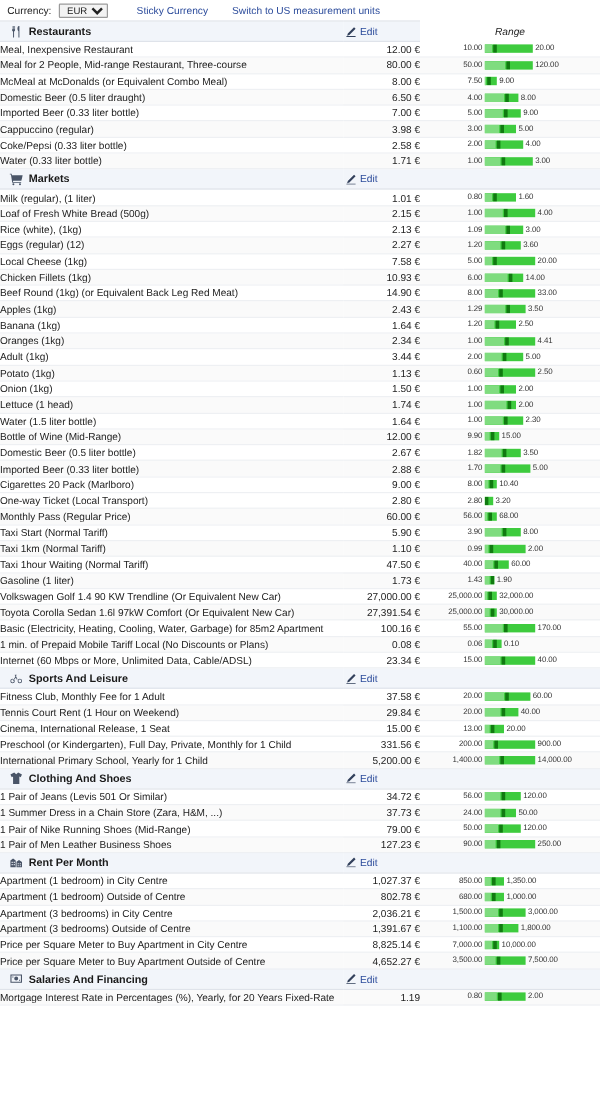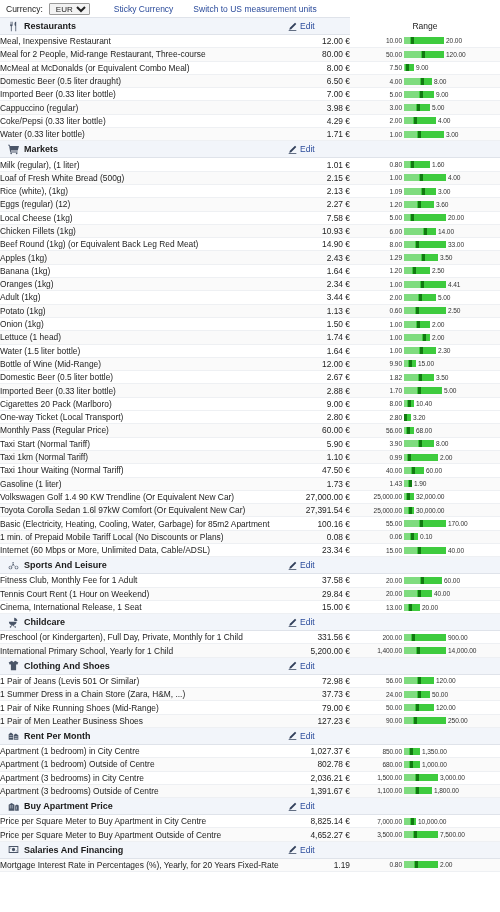--- a/index.html
+++ b/index.html
@@ -108,20 +108,21 @@
     text-decoration: none;
     font-size: 8.5px;
   }
 
   th.range-head {
     font-weight: normal;
     font-size: 8.5px;
     color: #222;
     text-align: center;
     padding-right: 26px;
+    font-style: italic;
   }
 
   
   tr.item-row { height: 12.3px; }
   tr.item-row > td {
     border-bottom: 1px solid #eef0f3;
     height: 12.3px;
   }
   tr.item-row.alt > td { background: #fafafa; }
   tr.item-row.plain > td { background: #ffffff; }
@@ -302,21 +303,21 @@
             <div class="bar" style="width: 26px;">
               <div class="lead" style="width: 12px;"></div>
               <div class="marker" style="left: 13px;"></div>
             </div>
             <span class="rng-max">5.00</span>
           </div>
         </td>
       </tr>
       <tr class="item-row plain">
         <td class="item-name">Coke/Pepsi (0.33 liter bottle)</td>
-        <td class="item-price">4.29 €</td>
+        <td class="item-price">2.58 €</td>
         <td class="item-range">
           <div class="range-wrap">
             <span class="rng-min">2.00</span>
             <div class="bar" style="width: 32px;">
               <div class="lead" style="width: 9px;"></div>
               <div class="marker" style="left: 10px;"></div>
             </div>
             <span class="rng-max">4.00</span>
           </div>
         </td>
@@ -836,43 +837,20 @@
           <div class="range-wrap">
             <span class="rng-min">13.00</span>
             <div class="bar" style="width: 16px;">
               <div class="lead" style="width: 4px;"></div>
               <div class="marker" style="left: 5px;"></div>
             </div>
             <span class="rng-max">20.00</span>
           </div>
         </td>
       </tr>
-      <tr class="section-row">
-        <td>
-          <div class="section-title">
-            <span class="sec-icon">
-              <svg viewBox="0 0 16 16" width="11" height="11" fill="currentColor">
-                <path d="M9 1.2c2.6 0 4.7 2.1 4.7 4.7H9zM1.3 6.8h11.2c0 2.6-1.9 4.7-4.4 5l1.5 1.6-.8.7L6.6 12 4.5 14.1l-.8-.7 1.6-1.7c-2.3-.5-4-2.4-4-4.9zm2.3 6.6a1.1 1.1 0 1 1 0 2.2 1.1 1.1 0 0 1 0-2.2zm7 0a1.1 1.1 0 1 1 0 2.2 1.1 1.1 0 0 1 0-2.2z"></path>
-              </svg>
-            </span>
-            <span>Childcare</span>
-          </div>
-        </td>
-        <td>
-          <div class="edit-cell">
-            <span class="pencil">
-              <svg viewBox="0 0 16 16" width="9" height="9" fill="currentColor">
-                <path d="M12.5 1.2 14.8 3.5 5.6 12.7 2.2 13.8l1.1-3.4zM1.2 14.4h13.6v1.2H1.2z"></path>
-              </svg>
-            </span>
-            <a class="edit-link" href="#">Edit</a>
-          </div>
-        </td>
-        <td></td>
-      </tr>
       <tr class="item-row plain">
         <td class="item-name">Preschool (or Kindergarten), Full Day, Private, Monthly for 1 Child</td>
         <td class="item-price">331.56 €</td>
         <td class="item-range">
           <div class="range-wrap">
             <span class="rng-min">200.00</span>
             <div class="bar" style="width: 42px;">
               <div class="lead" style="width: 7px;"></div>
               <div class="marker" style="left: 8px;"></div>
             </div>
@@ -912,21 +890,21 @@
                 <path d="M12.5 1.2 14.8 3.5 5.6 12.7 2.2 13.8l1.1-3.4zM1.2 14.4h13.6v1.2H1.2z"></path>
               </svg>
             </span>
             <a class="edit-link" href="#">Edit</a>
           </div>
         </td>
         <td></td>
       </tr>
       <tr class="item-row plain">
         <td class="item-name">1 Pair of Jeans (Levis 501 Or Similar)</td>
-        <td class="item-price">72.98 €</td>
+        <td class="item-price">34.72 €</td>
         <td class="item-range">
           <div class="range-wrap">
             <span class="rng-min">56.00</span>
             <div class="bar" style="width: 30px;">
               <div class="lead" style="width: 13px;"></div>
               <div class="marker" style="left: 14px;"></div>
             </div>
             <span class="rng-max">120.00</span>
           </div>
         </td>
@@ -1045,43 +1023,20 @@
           <div class="range-wrap">
             <span class="rng-min">1,100.00</span>
             <div class="bar" style="width: 28px;">
               <div class="lead" style="width: 11px;"></div>
               <div class="marker" style="left: 12px;"></div>
             </div>
             <span class="rng-max">1,800.00</span>
           </div>
         </td>
       </tr>
-      <tr class="section-row">
-        <td>
-          <div class="section-title">
-            <span class="sec-icon">
-              <svg viewBox="0 0 16 16" width="11" height="11" fill="currentColor">
-                <path d="M1 14V5.4L5.2 3l4.2 2.4V14zM10.4 14V6.6l2.6-1.5L15.6 6.6V14zM2.6 6.6v1.3h1.5V6.6zm2.8 0v1.3h1.5V6.6zM2.6 9.3v1.3h1.5V9.3zm2.8 0v1.3h1.5V9.3zm6.3-1v1.2h1.4V8.3zm0 2.5v1.2h1.4v-1.2z"></path>
-              </svg>
-            </span>
-            <span>Buy Apartment Price</span>
-          </div>
-        </td>
-        <td>
-          <div class="edit-cell">
-            <span class="pencil">
-              <svg viewBox="0 0 16 16" width="9" height="9" fill="currentColor">
-                <path d="M12.5 1.2 14.8 3.5 5.6 12.7 2.2 13.8l1.1-3.4zM1.2 14.4h13.6v1.2H1.2z"></path>
-              </svg>
-            </span>
-            <a class="edit-link" href="#">Edit</a>
-          </div>
-        </td>
-        <td></td>
-      </tr>
       <tr class="item-row plain">
         <td class="item-name">Price per Square Meter to Buy Apartment in City Centre</td>
         <td class="item-price">8,825.14 €</td>
         <td class="item-range">
           <div class="range-wrap">
             <span class="rng-min">7,000.00</span>
             <div class="bar" style="width: 12px;">
               <div class="lead" style="width: 6px;"></div>
               <div class="marker" style="left: 7px;"></div>
             </div>

